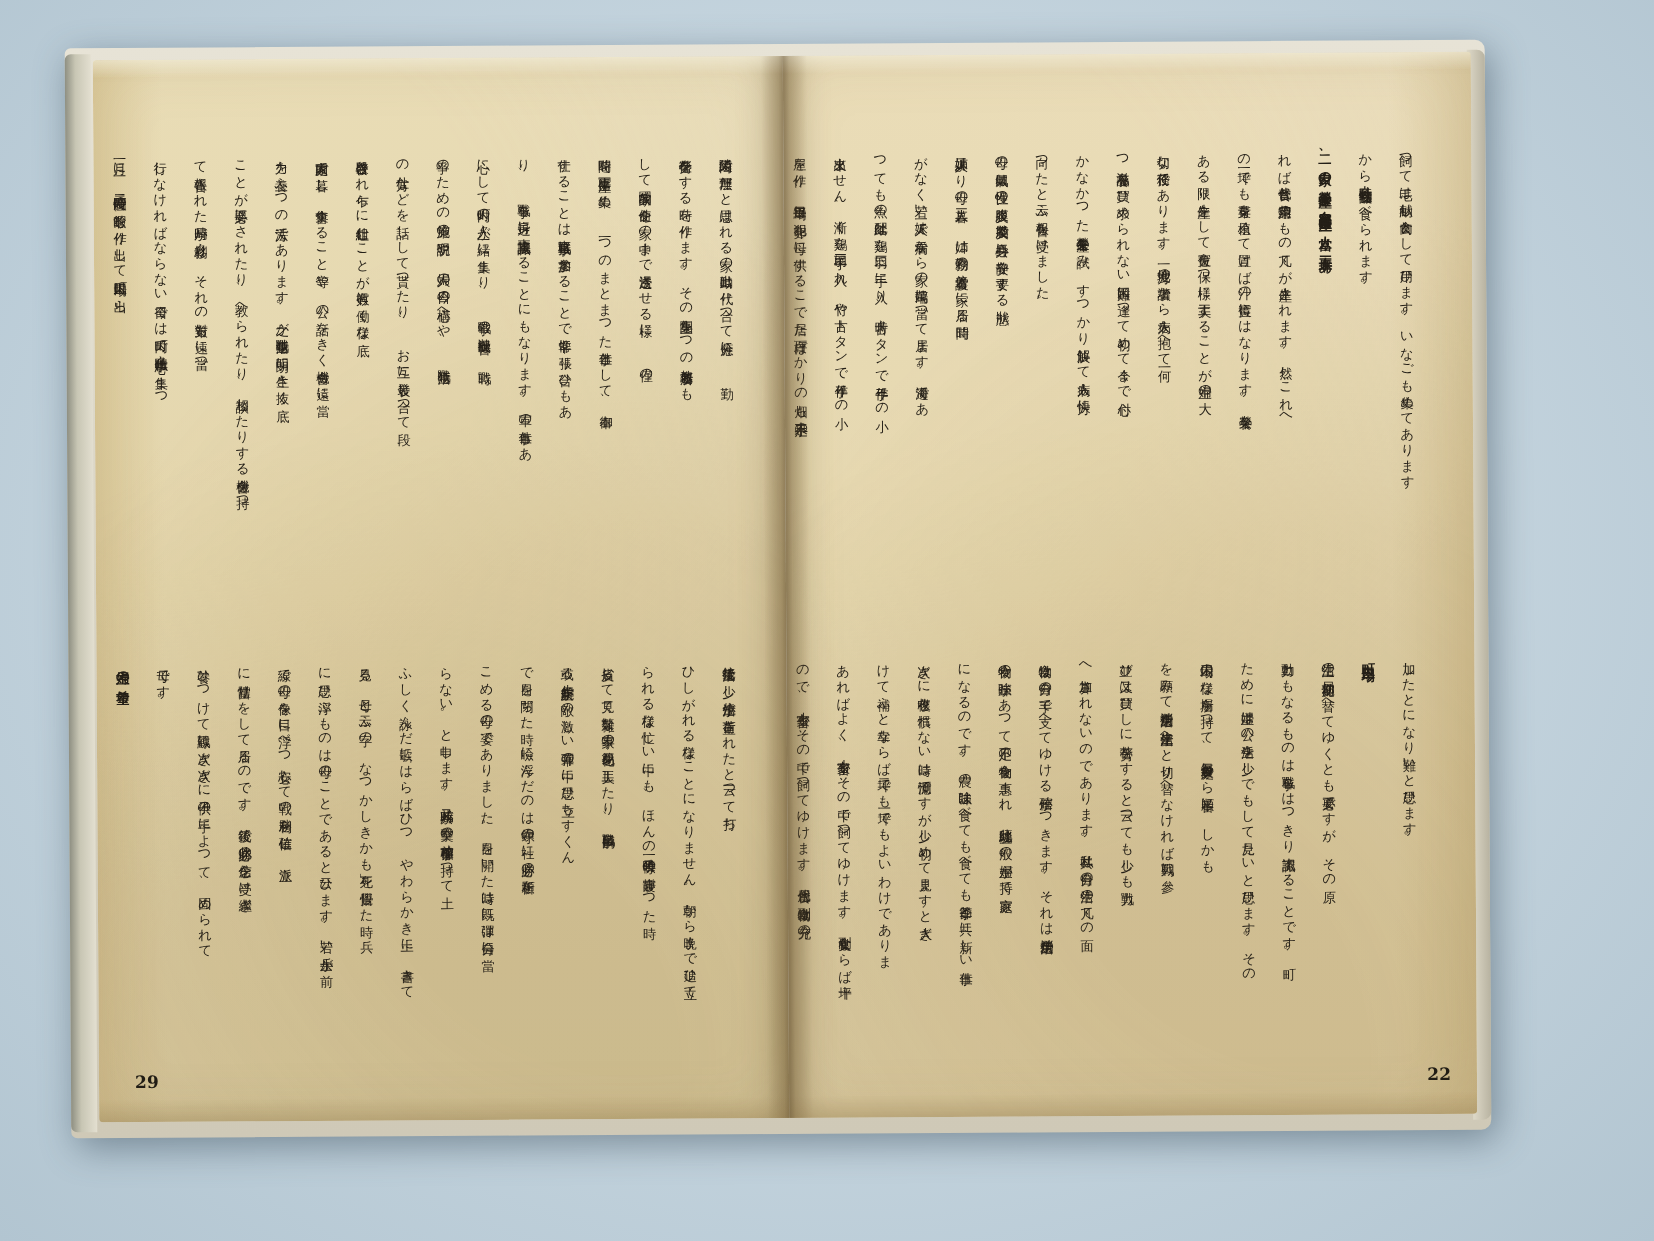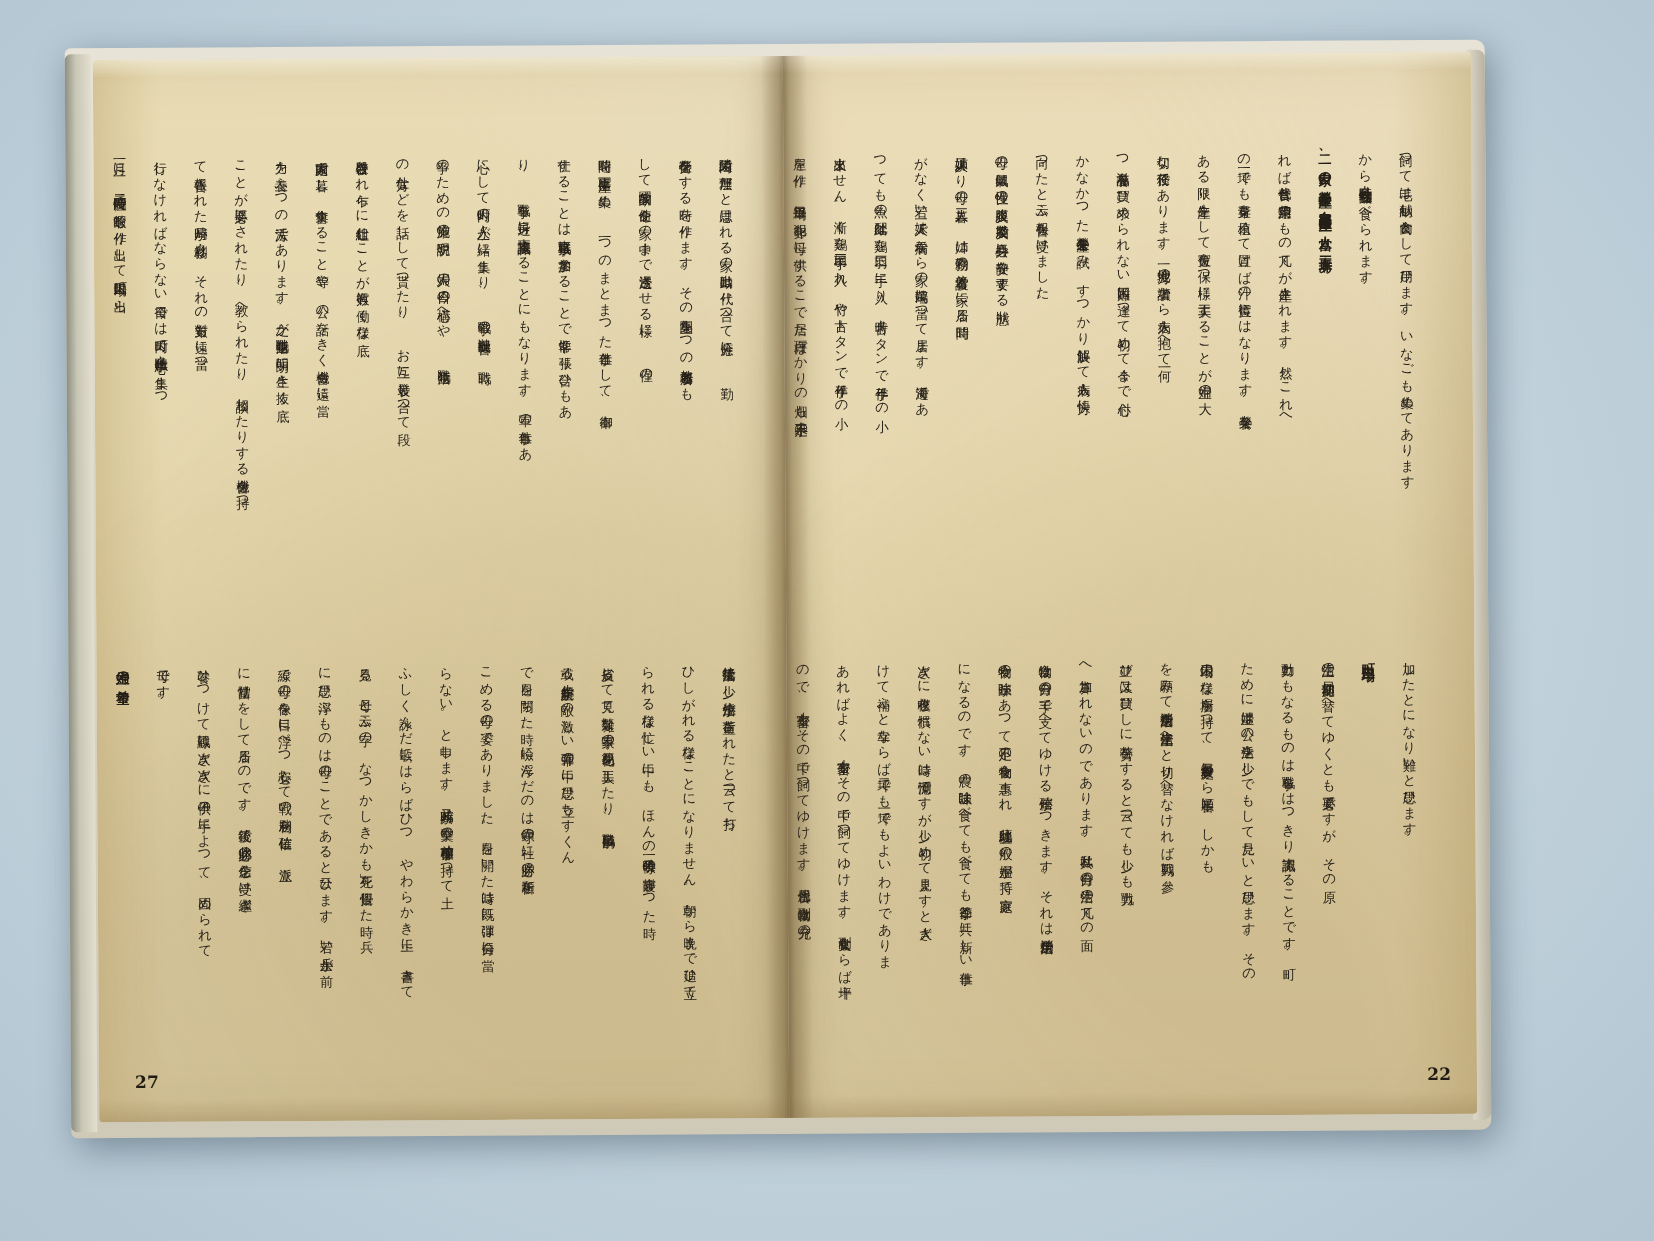--- a/index.html
+++ b/index.html
@@ -226,21 +226,21 @@
           <div>養ひつゞけて戰線に次ぎ次ぎに子供の手によつて、固められて</div>
           <div>母です。</div>
           <div class="subhead">主婦の希望</div>
           <div>婦人は今こそ一人前に立ち上つて戰列に就いて銃後生活を</div>
           
           
           
           
         </div>
 
-        <div class="folio l">27</div>
+        <div class="folio l">29</div>
       </div>
 
       <div class="page right rp">
         <div class="grain"></div>
         <div class="curl-top"></div>
         <div class="curl-bot"></div>
 
         <div class="textblock top">
           <div>飼つて毛は献納し食肉として用ひます。いなごも集めてあります</div>
           <div>から時々動物性食品も食べられます。</div>

